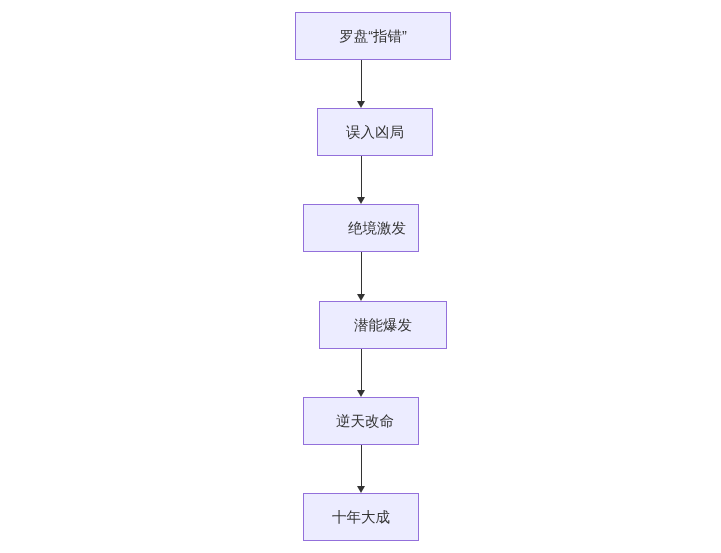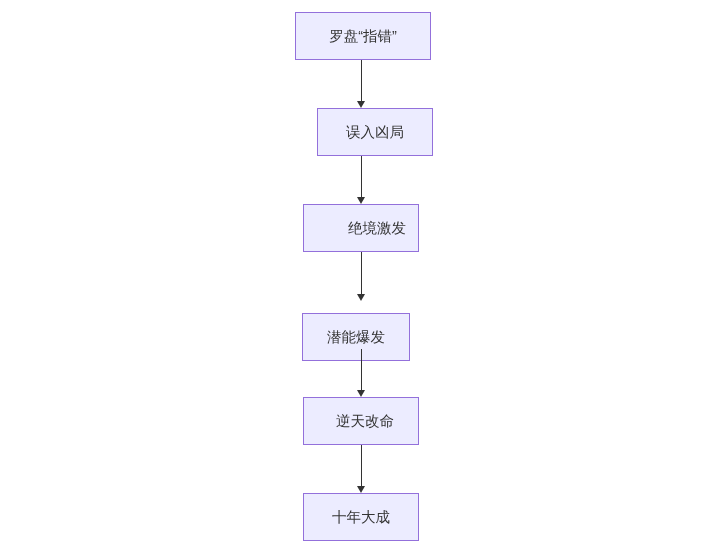--- a/index.html
+++ b/index.html
@@ -27,24 +27,24 @@
     height:48px;
     background:var(--node-fill);
     border:1px solid var(--node-border);
     display:flex;
     align-items:center;
     justify-content:center;
     font-size:14.5px;
     color:var(--text);
     white-space:nowrap;
   }
-  .node-1{left:295px;top:12px;width:136px;}
+  .node-1{left:295px;top:12px;width:156px;}
   .node-2{left:303px;top:108px;width:116px;margin-left:14px;}
   .node-3{left:303px;top:204px;width:116px;padding-left:32px;}
-  .node-4{left:302px;top:301px;width:108px;margin-top:12px;}
+  .node-4{left:319px;top:301px;width:128px;}
   .node-5{left:303px;top:397px;width:116px;padding-left:8px;}
   .node-6{left:303px;top:493px;width:116px;text-align:center;}
 
   .arrow{
     position:absolute;
     left:357px;
     width:8px;
   }
   .arrow .shaft{
     position:absolute;

